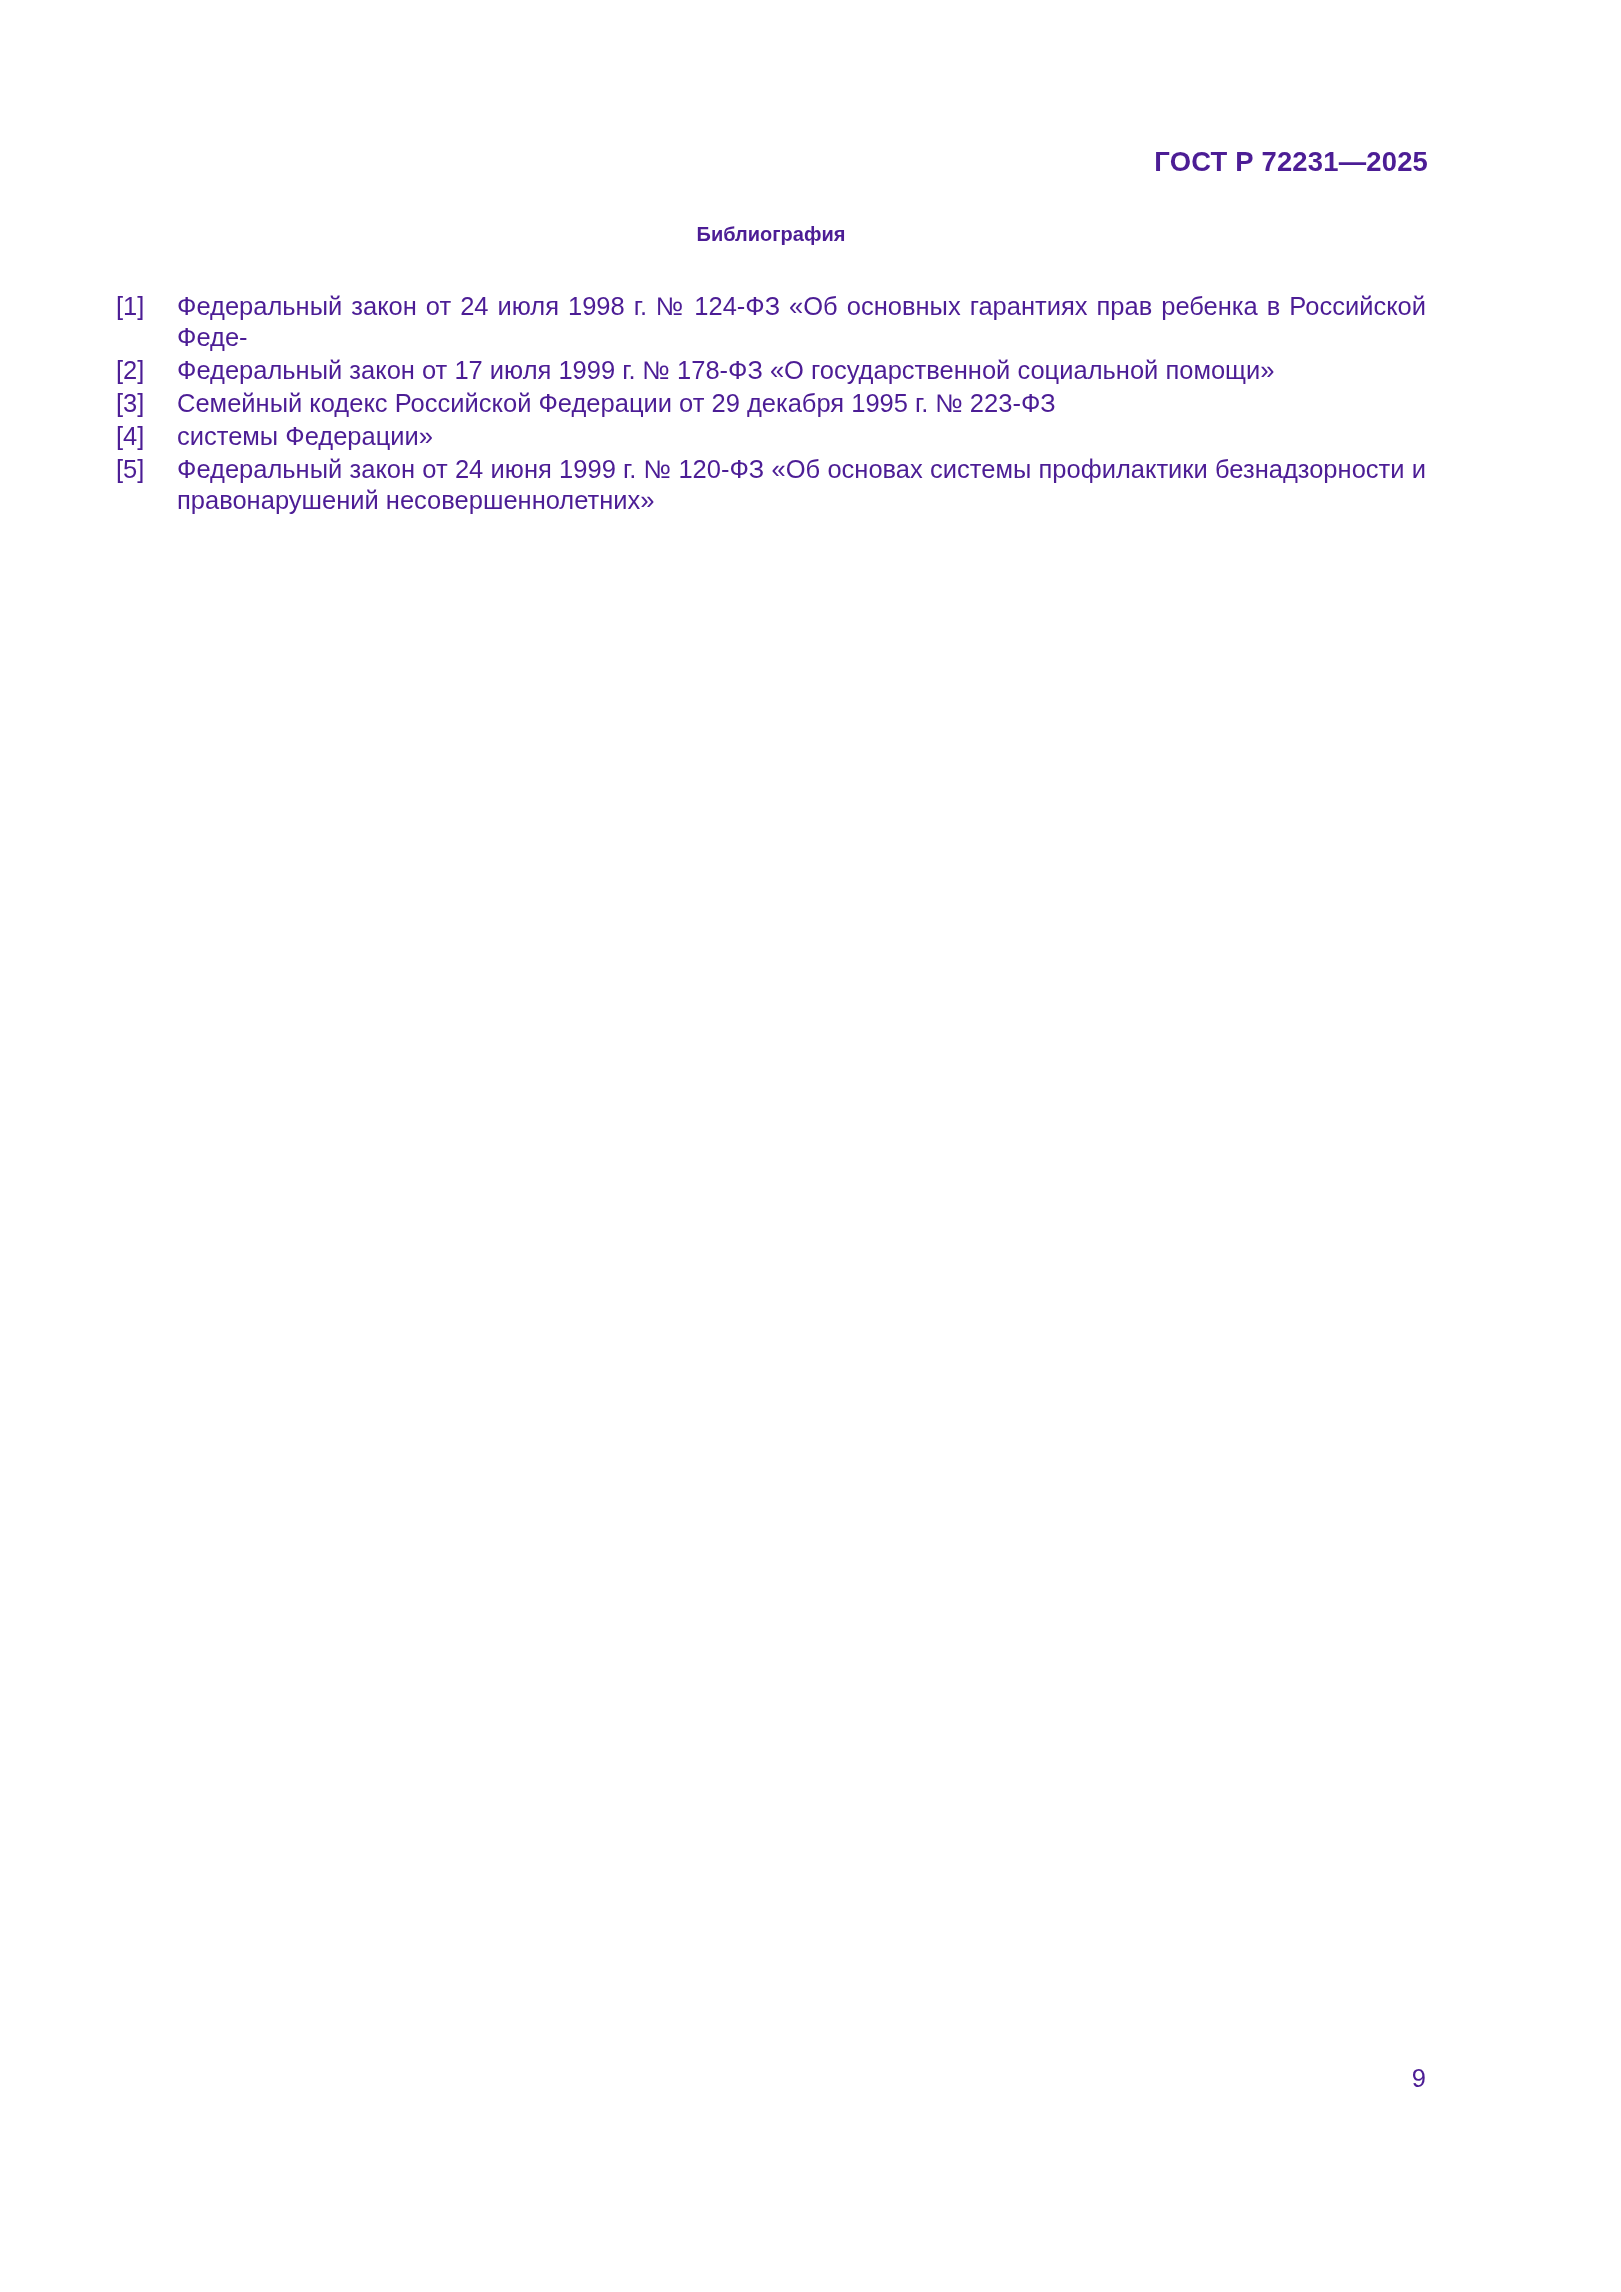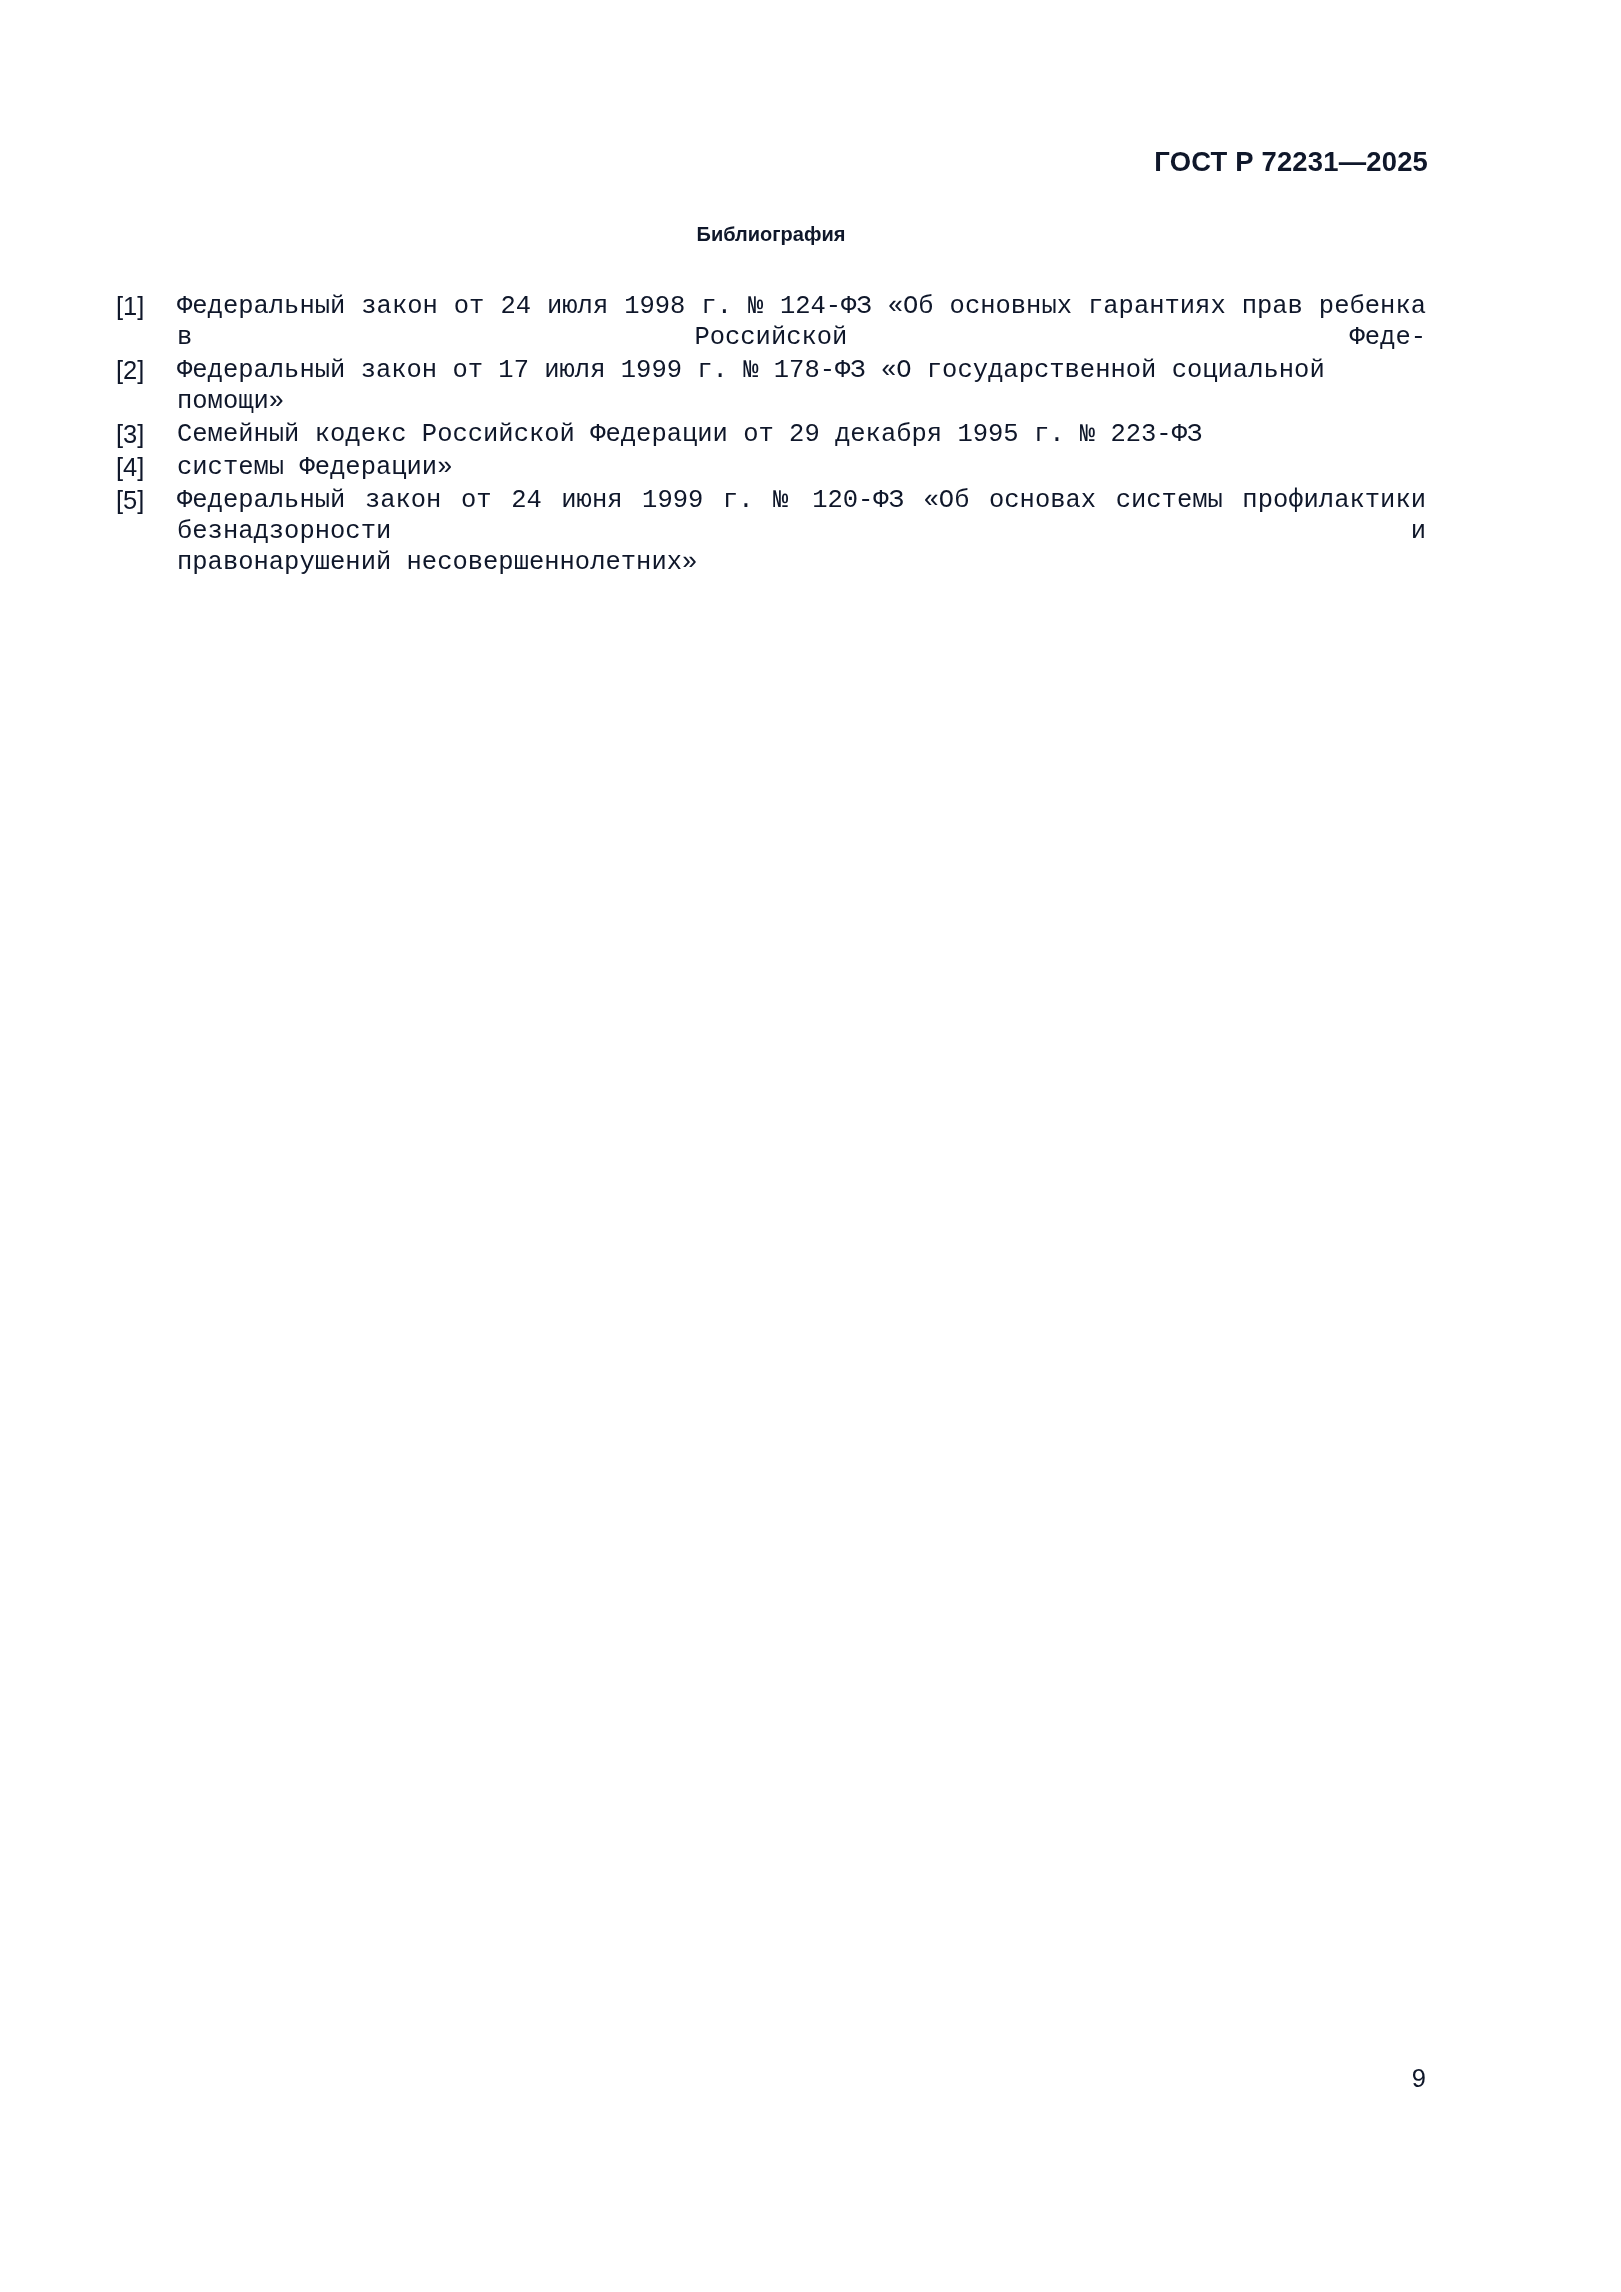--- a/index.html
+++ b/index.html
@@ -6,21 +6,21 @@
     margin: 0;
     padding: 0;
     background: #ffffff;
   }
   .page {
     position: relative;
     width: 1621px;
     height: 2293px;
     background: #ffffff;
     font-family: "Liberation Sans", sans-serif;
-    color: #0f172a;
+    color: #4c1d95;
     overflow: hidden;
   }
   .doc-code {
     position: absolute;
     top: 146px;
     right: 193px;
     font-size: 27.4px;
     font-weight: bold;
     letter-spacing: 0.2px;
     white-space: nowrap;
@@ -50,21 +50,20 @@
   .entry-label {
     flex: 0 0 61px;
   }
   .entry-text {
     flex: 1 1 auto;
     min-width: 0;
   }
   .entry-line {
     text-align: left;
     white-space: normal;
-    font-family: Liberation Mono, monospace;
   }
   .entry-line.full {
     text-align: justify;
     text-align-last: justify;
   }
   .page-num {
     position: absolute;
     top: 2064px;
     right: 195px;
     font-size: 25.5px;

